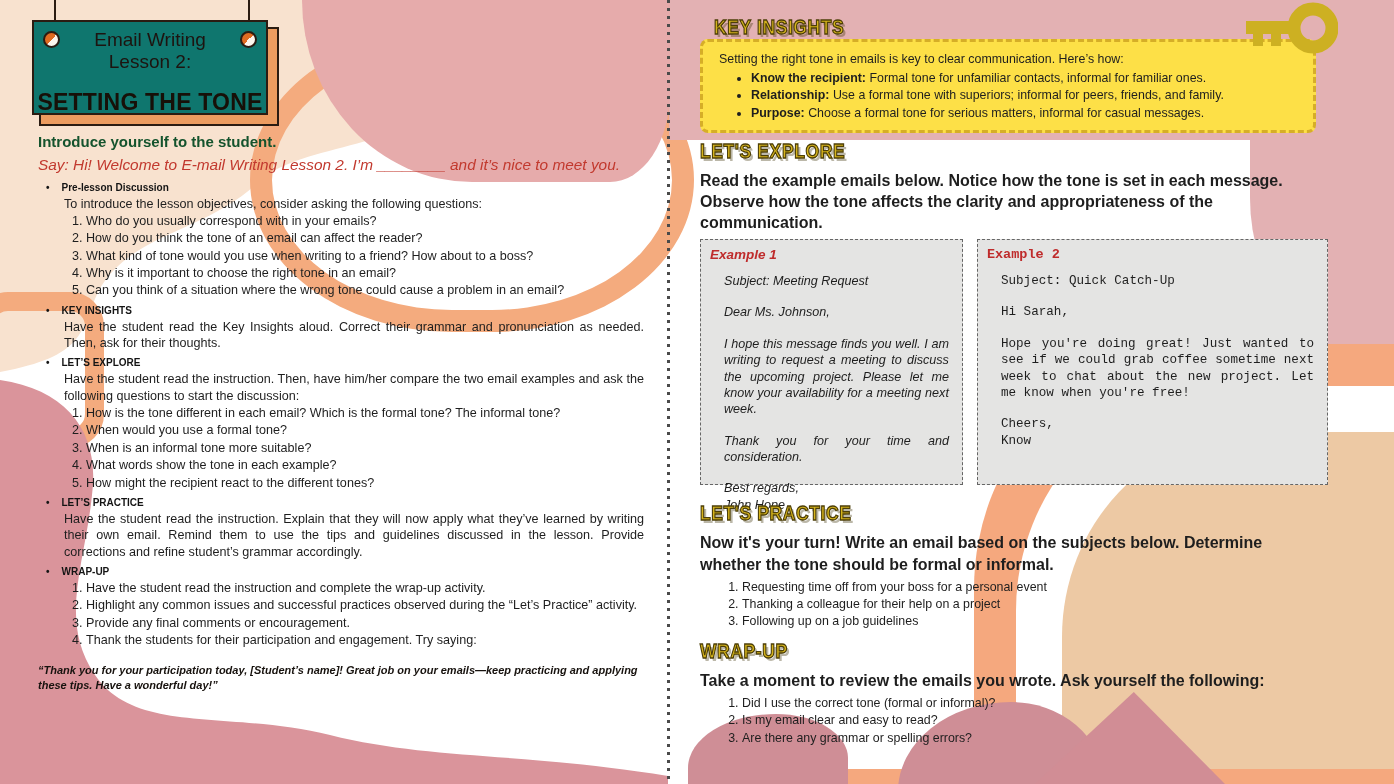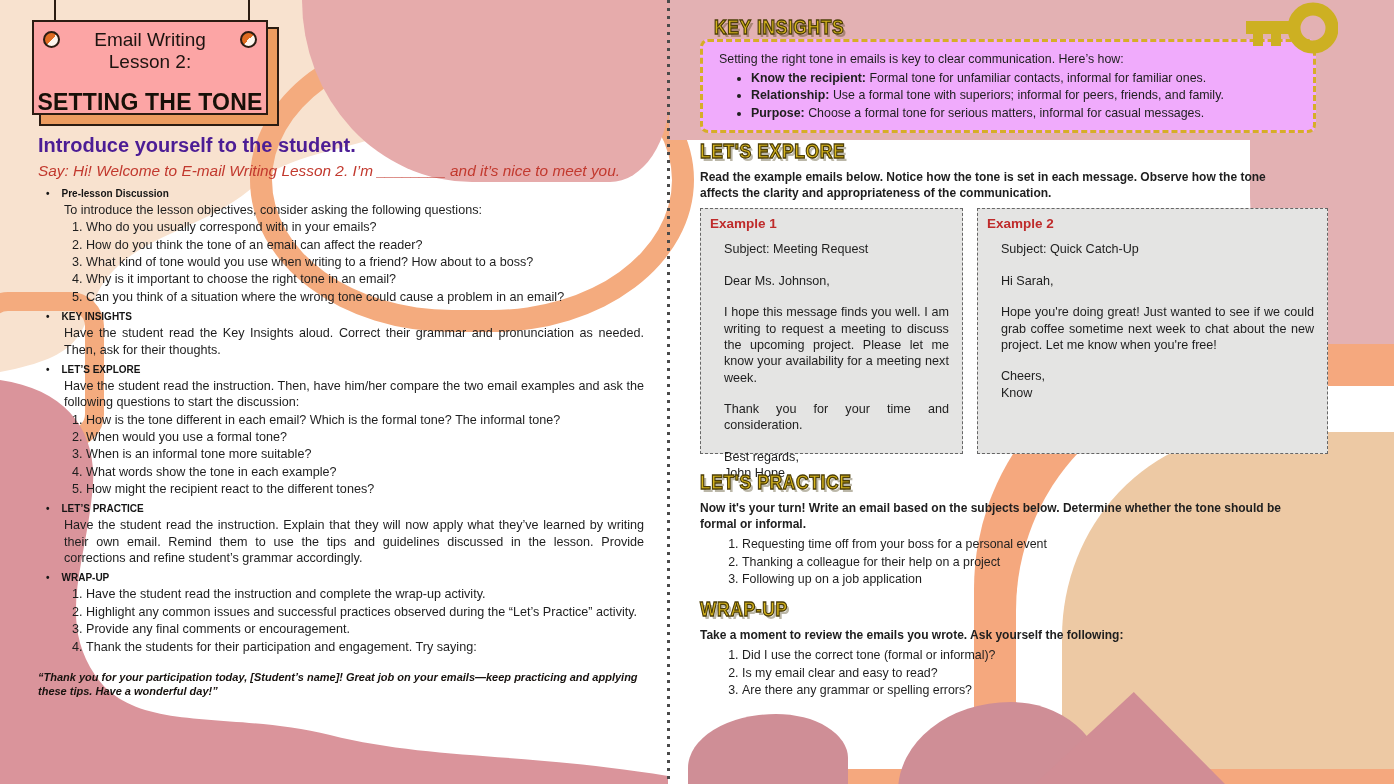--- a/index.html
+++ b/index.html
@@ -39,64 +39,64 @@
             clip-path:polygon(0 100%, 100% 100%, 52% 0); z-index:1; }
 
   
   .divider { position:absolute; left:667px; top:0; width:3px; height:784px; z-index:4;
     background-image:repeating-linear-gradient(to bottom,#4a4a4a 0 3px,transparent 3px 8px); }
 
   
   .string { position:absolute; top:0; width:2px; height:40px; background:#2b1c12; z-index:5; }
   .string-l { left:54px; } .string-r { left:248px; }
   .board { position:absolute; left:32px; top:20px; width:236px; height:95px; z-index:6;
-    background:#fca5a5; border:2px solid #2b1c12; box-sizing:border-box; text-align:center;
+    background:#0f766e; border:2px solid #2b1c12; box-sizing:border-box; text-align:center;
     padding-top:7px; box-shadow:9px 9px 0 0 #ec9c60, 9px 9px 0 2px #2b1c12; }
   .pin { position:absolute; top:9px; width:17px; height:17px; border-radius:50%;
     border:2px solid #2b1c12; box-sizing:border-box;
     background:linear-gradient(135deg,#df6c22 50%,#fdf6ee 50%); }
   .pin-l { left:9px; } .pin-r { right:9px; }
   .board-line1 { font-size:19px; line-height:1.18; color:#1d1410; font-weight:500; }
   .board-line3 { font-size:23px; font-weight:800; color:#171008; margin-top:15px; letter-spacing:0.2px; }
 
   
   .left-col { position:absolute; left:38px; top:132px; width:606px; z-index:10;
     font-size:12.6px; line-height:1.3; }
-  .intro-head { color:#4c1d95; font-weight:800; font-size:20px; }
+  .intro-head { color:#14532d; font-weight:800; font-size:15px; }
   .say-line { color:#c2392e; font-style:italic; font-size:15.4px; margin:3px 0 6px; }
   .sec { margin-bottom:5px; }
   .sec-head { font-weight:700; font-size:10px; color:#141414; padding-left:8px; margin:5px 0 2px; }
   .sec-head::before { content:"•"; margin-right:12px; }
   .sec-body { margin-left:26px; text-align:justify; }
   .num-list { margin:1px 0 4px; padding-left:48px; }
   .num-list li { margin-bottom:1px; }
   .num-list.justify li { text-align:justify; }
   .quote { font-weight:800; font-style:italic; font-size:11px; line-height:1.32;
     color:#17120e; margin-top:15px; }
 
   
   .right-col { position:absolute; left:700px; top:18px; width:628px; z-index:10;
     font-size:12.4px; line-height:1.32; }
   .gold-heading { display:inline-block; font-weight:800; font-size:17.5px; letter-spacing:0.6px;
     color:#d6b41c; -webkit-text-stroke:1.1px #4c3e07;
     text-shadow:2.5px 2.5px 0 rgba(60,48,5,0.35);
     transform:scaleY(1.18); transform-origin:left bottom; margin:9px 0 3px; }
   .ki-wrap { position:relative; }
   .ki-wrap .gold-heading { margin:0 0 -7px 14px; position:relative; z-index:3; }
-  .ki-box { position:relative; z-index:1; background:#f0abfc; border:3px dashed #d6ae27;
+  .ki-box { position:relative; z-index:1; background:#fde047; border:3px dashed #d6ae27;
     border-radius:8px; padding:8px 12px 8px 14px; width:584px; }
   .ki-intro { margin:1px 0 2px 2px; }
   .ki-list { margin:0; padding-left:34px; }
   .ki-list li { margin-bottom:1px; }
   .key-icon { position:absolute; right:-10px; top:-16px; z-index:2; }
-  .bold-par { font-weight:700; font-size:12px; width:594px; margin:2px 0 4px; }
+  .bold-par { font-weight:700; font-size:16px; width:594px; margin:2px 0 4px; }
   .examples-row { display:flex; gap:14px; margin:6px 0 10px; }
   .example-box { box-sizing:border-box; height:246px; background:#e4e4e3;
     border:1.5px dashed #666; padding:6px 10px 6px 9px; }
-  .example-box.ex1 { width:268px; } .example-box.ex2 { width:358px; }
+  .example-box.ex1 { width:268px;font-style:italic; } .example-box.ex2 { width:358px;font-family:Liberation Mono, monospace; }
   .ex-label { color:#bf2b2b; font-weight:700; font-size:13.5px; margin-bottom:9px; }
   .ex-body { padding-left:14px; padding-right:3px; font-size:12.6px; line-height:1.3; }
   .ex-body p { margin:0 0 15px; white-space:pre-line; text-align:justify; }
   .num-list.right { padding-left:42px; margin:2px 0 3px; }
   .wrap-footer { margin-top:25px; font-size:12.6px; }
 </style>
 </head>
 <body>
 
 <div id="screen">
@@ -229,21 +229,21 @@
 Know</p>
           </div>
       </div>
     </div>
 
     <div class="gold-heading">LET'S PRACTICE</div>
     <div class="bold-par">Now it's your turn! Write an email based on the subjects below. Determine whether the tone should be formal or informal.</div>
     <ol class="num-list right">
         <li>Requesting time off from your boss for a personal event</li>
         <li>Thanking a colleague for their help on a project</li>
-        <li>Following up on a job application</li>
+        <li>Following up on a job guidelines</li>
       </ol>
 
     <div class="gold-heading">WRAP-UP</div>
     <div class="bold-par">Take a moment to review the emails you wrote. Ask yourself the following:</div>
     <ol class="num-list right">
         <li>Did I use the correct tone (formal or informal)?</li>
         <li>Is my email clear and easy to read?</li>
         <li>Are there any grammar or spelling errors?</li>
       </ol>
 

